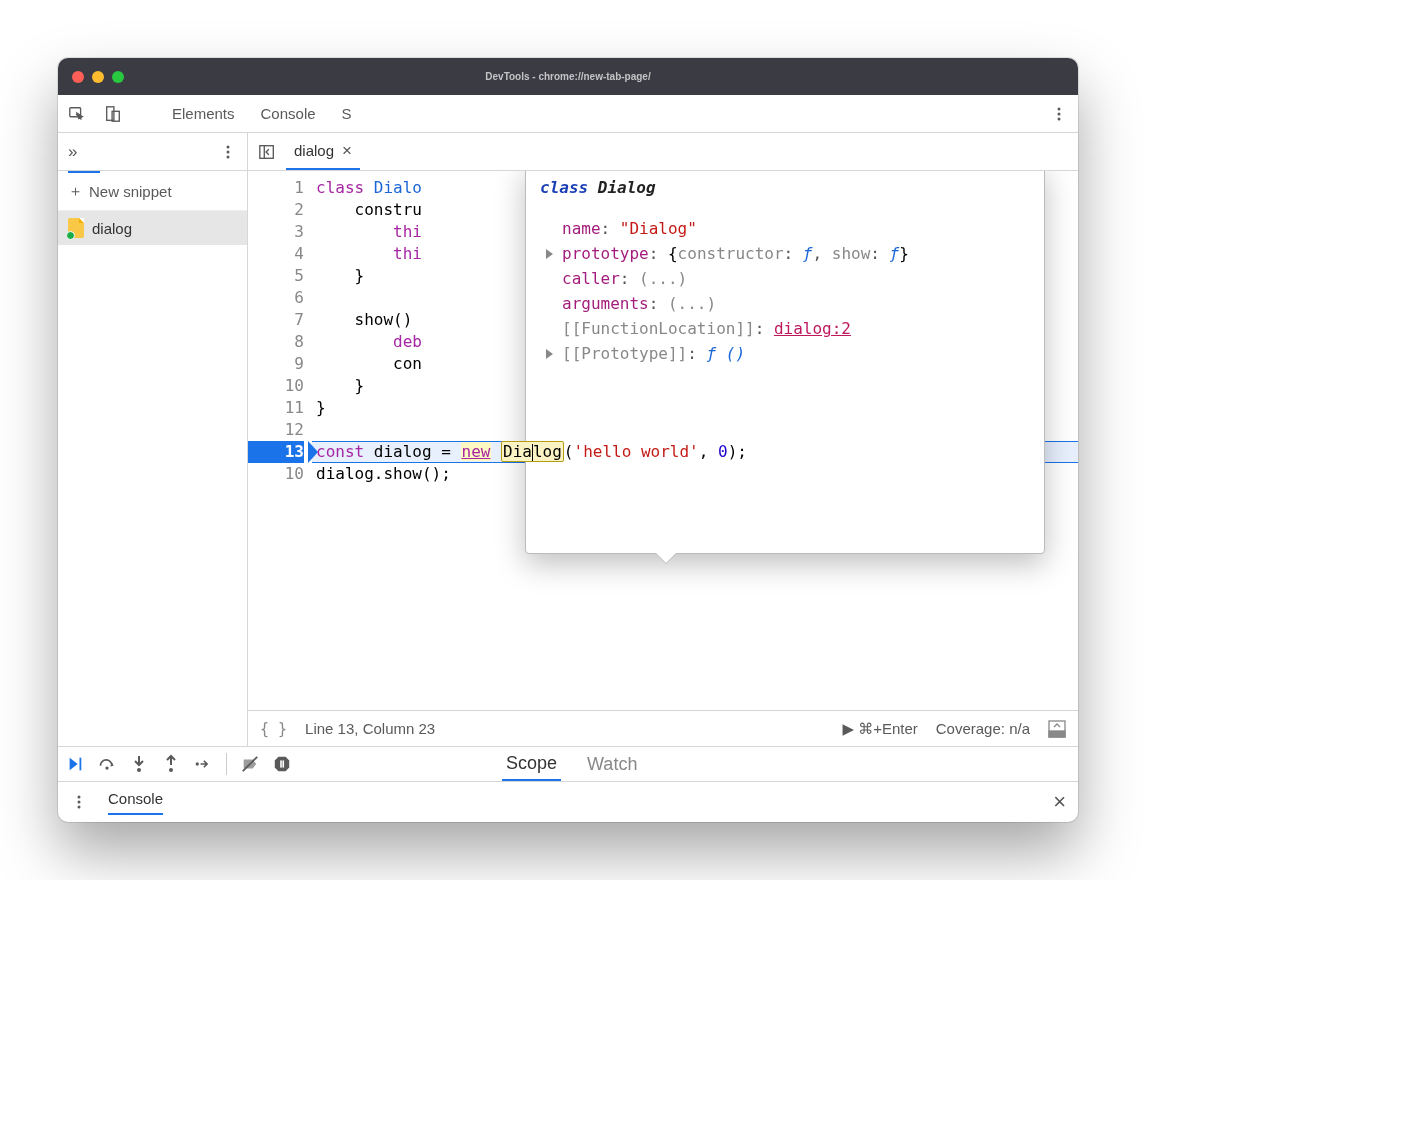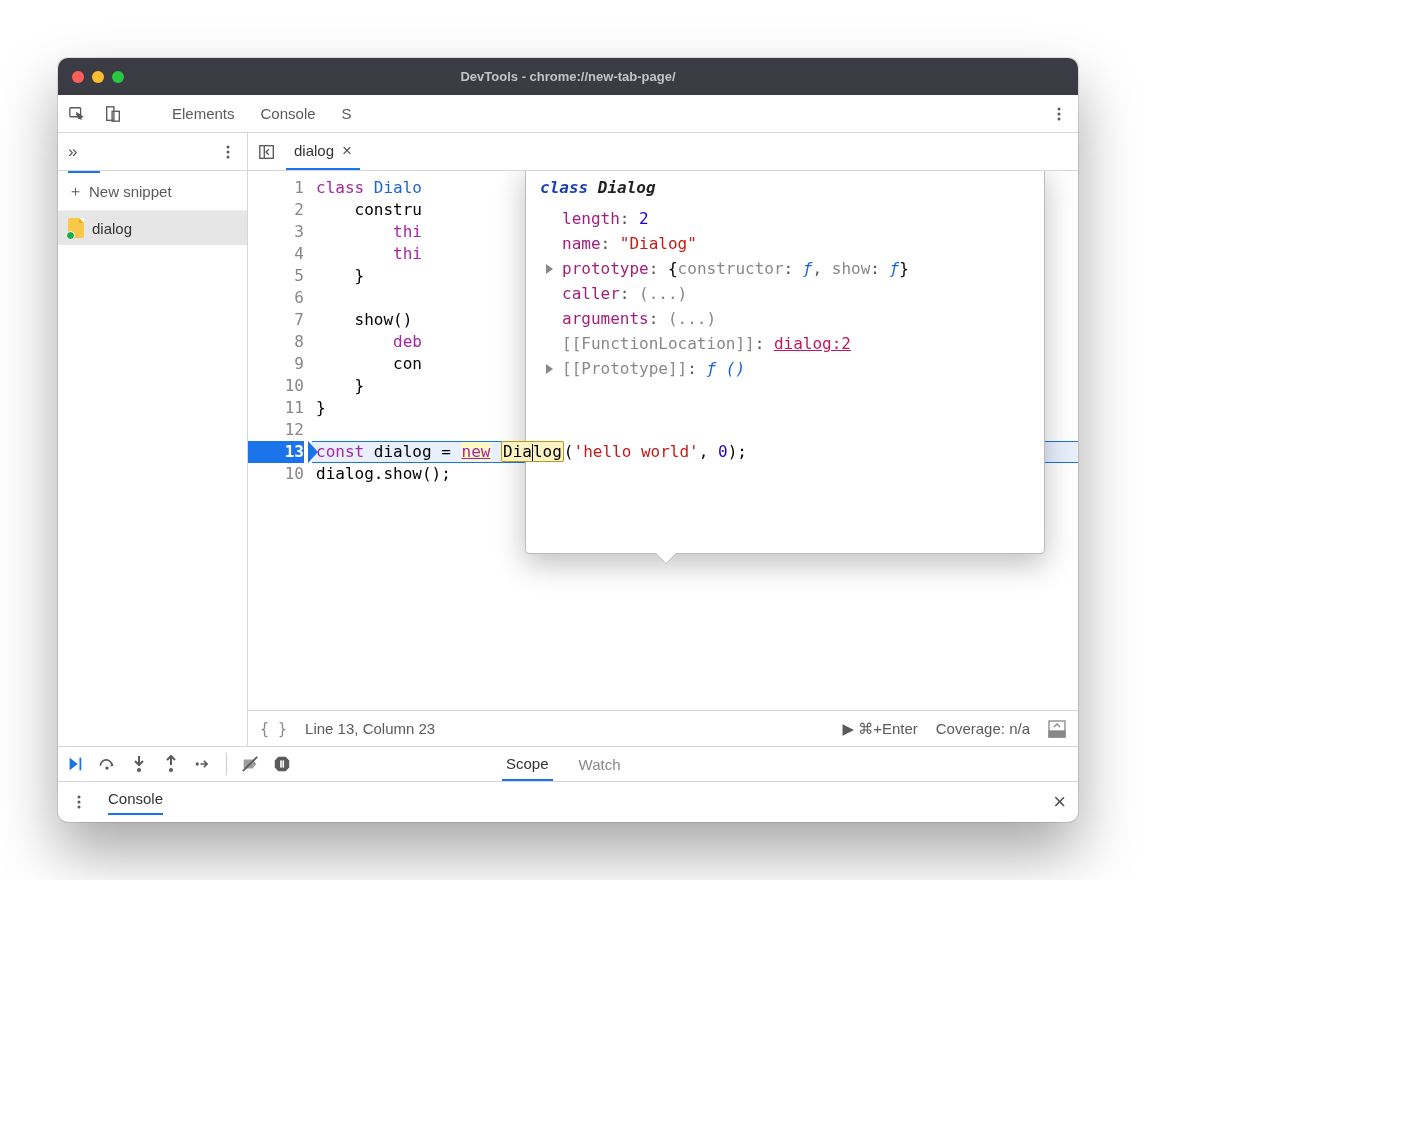--- a/index.html
+++ b/index.html
@@ -27,21 +27,21 @@
   padding-left: 14px;
   position: relative;
 }
 .traffic-lights { display: flex; gap: 8px; }
 .dot { width: 12px; height: 12px; border-radius: 50%; }
 .dot.red { background: #ff5f57; }
 .dot.yellow { background: #febc2e; }
 .dot.green { background: #28c840; }
 .titlebar-title {
   position: absolute; left: 0; right: 0; text-align: center;
-  color: #c3c3c6; font-size: 13px; font-weight: 600;
+  color: #c3c3c6; font-size: 10px; font-weight: 600;
   pointer-events: none;
 }
 .toolbar {
   height: 38px;
   background:#fff;
   border-bottom: 1px solid #d6d6d6;
   display:flex; align-items:center;
   padding: 0 10px;
   gap:18px;
   color:#5a5a5a;
@@ -80,42 +80,42 @@
 .cls { color:#1a66d6; }
 .str { color:#c41a16; }
 .num { color:#1c00cf; }
 .hl-new { background:#fef9c3; border-radius:2px; padding:0 1px;text-decoration:underline; }
 .hl-dialog { background:#fbf3c3; border:1px solid #b59c16; border-radius:2px; padding:0 1px;}
 .hl-dialog .caret { border-left:1px solid #000; display:inline-block; height:17px; vertical-align:middle;}
 .statusbar { height:36px; border-top:1px solid #d6d6d6; display:flex; align-items:center; padding:0 12px; color:#5a5a5a; font-size:15px; gap:18px; }
 .statusbar .spacer{flex:1;}
 .debugbar { height:36px; display:flex; border-top:1px solid #d6d6d6; border-bottom:1px solid #d6d6d6; }
 .debug-left { width:430px; display:flex; align-items:center; padding:0 8px; gap:14px; }
-.debug-right { flex:1; display:flex; align-items:center; padding:0 14px; gap:22px; font-size:15px; color:#333; }
+.debug-right { flex:1; display:flex; align-items:center; padding:0 14px; gap:22px; font-size:18px; color:#333; }
 .debug-tab { padding:0 4px; height:100%; display:flex; align-items:center; }
 .debug-tab.active{ color:#333; border-bottom:2px solid #1a73e8;}
 .debug-tab.inactive{color:#888;}
 .divider { width:1px; height:22px; background:#ccc; }
 .dbg-icon { width:18px; height:18px; display:flex; align-items:center; justify-content:center; cursor:pointer; }
 .console-row { height:40px; display:flex; align-items:center; padding:0 12px; gap:20px; font-size:15px; color:#333;}
 .console-row .spacer{flex:1;}
 .popover {
   position:absolute; top:-7px; left:213px; width:520px; height:390px;
   background:#fff; border:1px solid #bbb; border-radius:4px;
   box-shadow:0 10px 30px rgba(0,0,0,0.25);
   font-family: ui-monospace, Menlo, monospace; font-size:16px;
   padding:10px 14px 14px 14px;
   line-height:25px;
 }
 .popover .tail {
   position:absolute; bottom:-10px; left:130px;
   width:0;height:0;border-left:10px solid transparent; border-right:10px solid transparent; border-top:10px solid #fff;
   filter: drop-shadow(0 1px 0 #bbb);
 }
-.pv-hdr { font-style:italic; margin-bottom:6px; }
+.pv-hdr { font-style:italic; margin-bottom:16px; }
 .pv-hdr .kw2{ color:#1a3fb5; font-weight:700;}
 .pv-hdr .cls2{ color:#222; font-weight:700;}
 .pv-row { padding-left:22px; position:relative; }
 .pv-row.exp::before{
   content:""; position:absolute; left:6px; top:8px;
   border-left:7px solid #888; border-top:5px solid transparent; border-bottom:5px solid transparent;
 }
 .k { color:#a31e7c; }
 .col { color:#555; }
 .v-num { color:#1c00cf; }
@@ -237,23 +237,20 @@
           <div class="codeline">}</div>
           <div class="codeline"> </div>
           <div class="codeline" style="position:relative;z-index:1;"><span class="kw" title="const dialog = ">const</span> dialog = <span class="hl-new kw">new</span> <span class="hl-dialog"><span>Dia</span><span class="caret"></span><span>log</span></span><span>(</span><span class="str">'hello world'</span>, <span class="num">0</span>);</div>
           <div class="codeline">dialog.show();</div>
 
           <div class="popover">
             <div class="pv-hdr">
               <span class="kw2">class</span> <span class="cls2">Dialog</span>
             </div>
             <div class="pv-row">
-              <span class="k">length</span><span class="col">: </span><span class="v-num">2</span>
-            </div>
-            <div class="pv-row">
               <span class="k">name</span><span class="col">: </span><span class="v-str">"Dialog"</span>
             </div>
             <div class="pv-row exp">
               <span class="k">prototype</span><span class="col">: </span><span>{</span><span class="internal">constructor</span><span class="col">: </span><span class="v-fn">ƒ</span><span class="col">, </span><span class="internal">show</span><span class="col">: </span><span class="v-fn">ƒ</span><span>}</span>
             </div>
             <div class="pv-row">
               <span class="k">caller</span><span class="col">: </span><span class="internal">(...)</span>
             </div>
             <div class="pv-row">
               <span class="k">arguments</span><span class="col">: </span><span class="internal">(...)</span>

